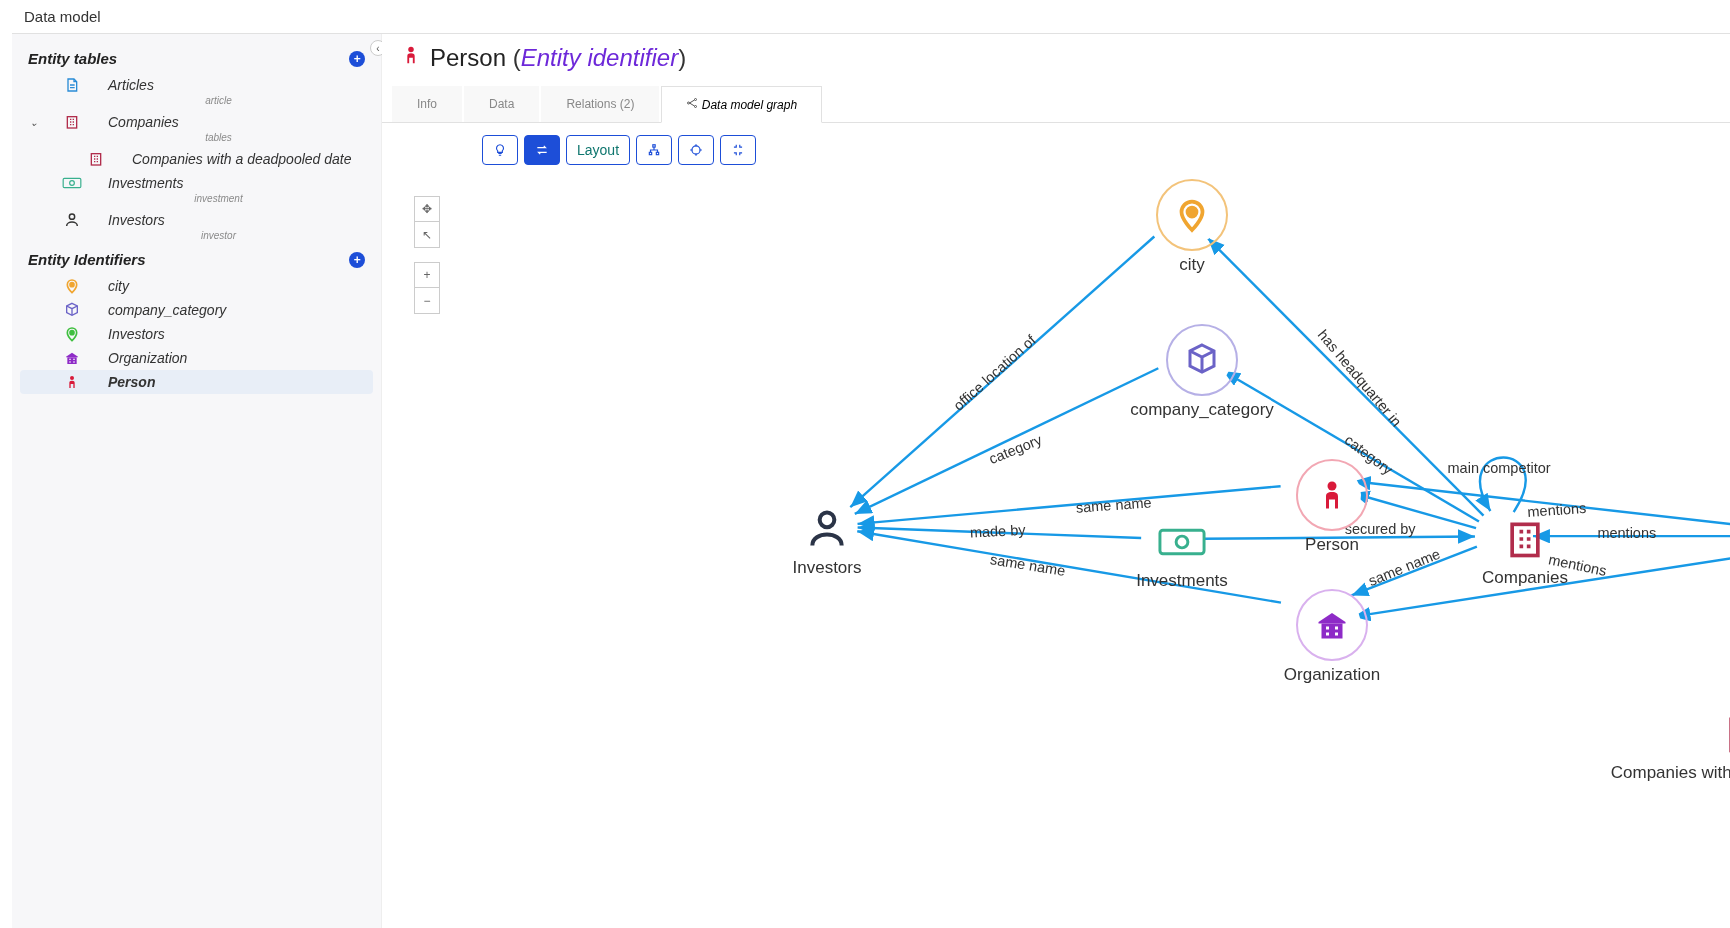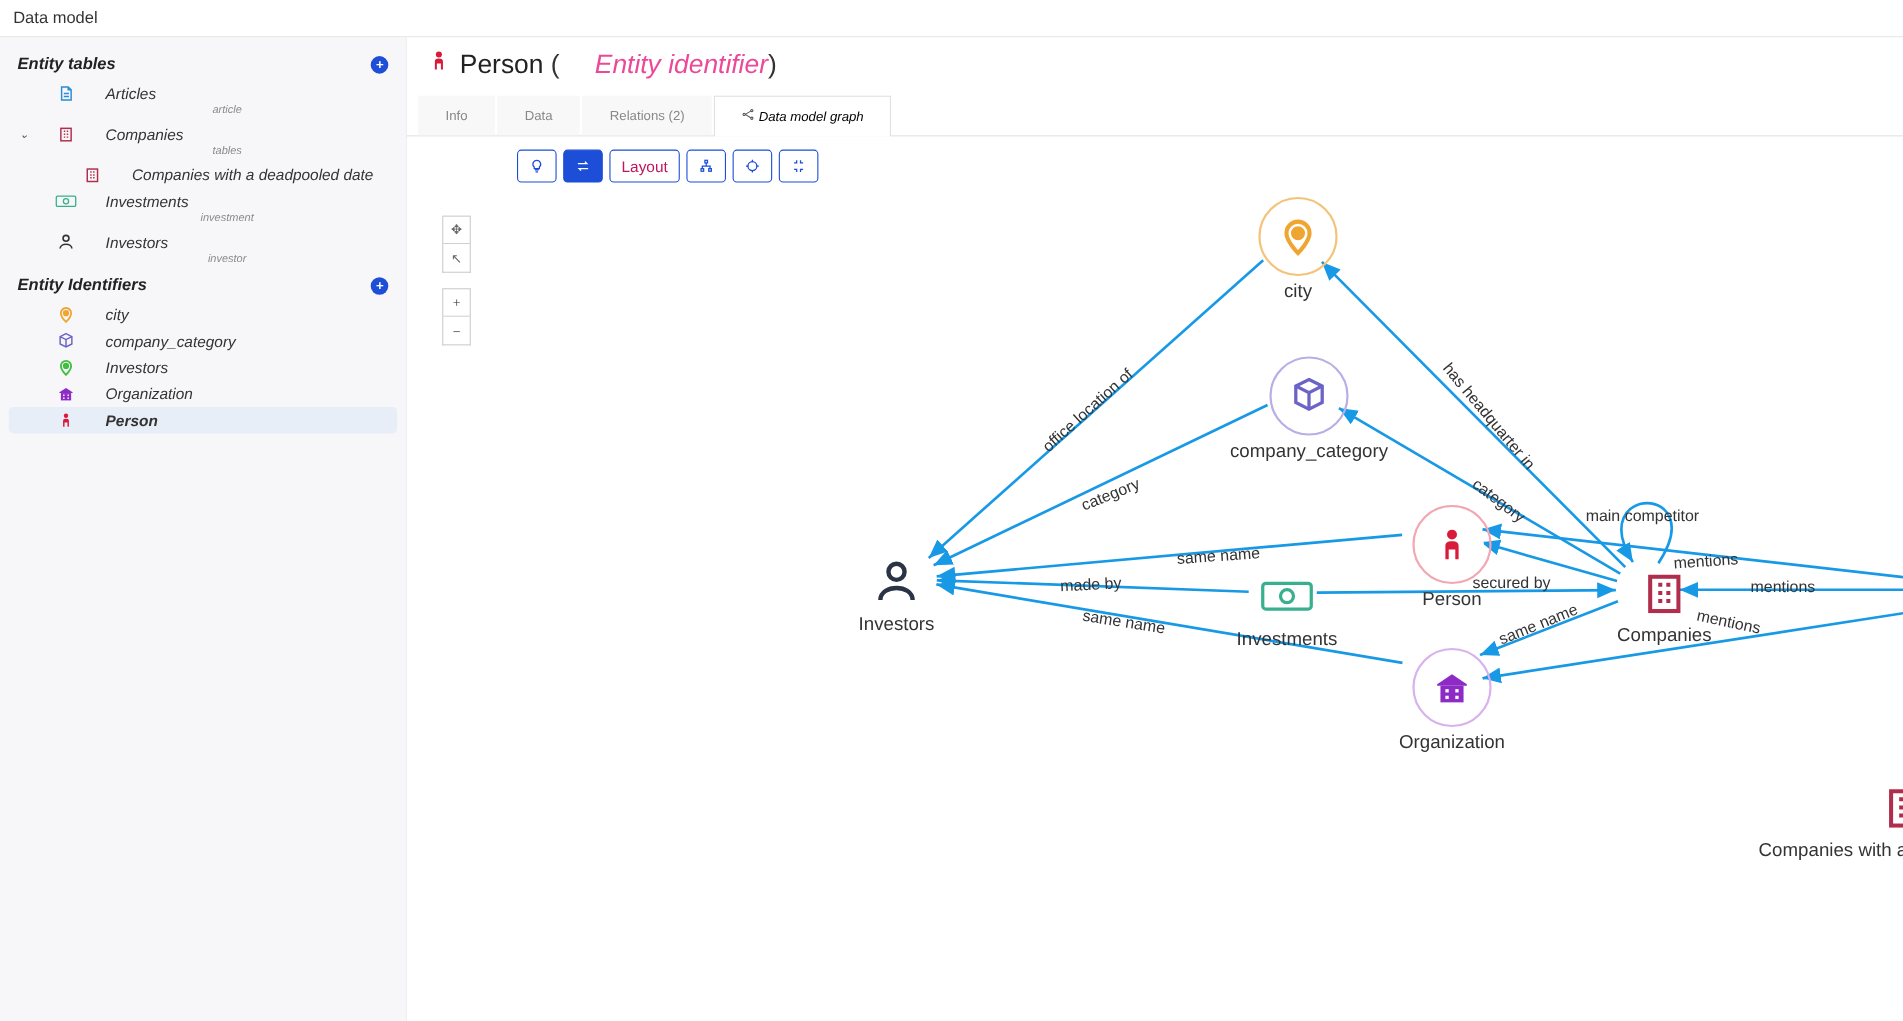--- a/index.html
+++ b/index.html
@@ -1,39 +1,39 @@
 <!DOCTYPE html>
 <html><head>
 <meta charset="utf-8">
 <style>
 * { box-sizing: border-box; margin: 0; padding: 0; }
 body { font-family: -apple-system, BlinkMacSystemFont, "Segoe UI", Arial, sans-serif; font-size: 14px; color: #333; background: #fff; }
-.app { width: 1730px; height: 928px; display: flex; flex-direction: column; }
+.app { width: 1730px; height: 928px; display: flex; flex-direction: column; padding-left: 12px; }
 .topbar { height: 34px; padding: 8px 12px; font-size: 15px; color: #333; border-bottom: 1px solid #e1e1e1; background: #fff; }
 .main { flex: 1; display: flex; }
 .sidebar { width: 370px; background: #f7f7f9; border-right: 1px solid #eee; padding: 10px 8px; font-style: italic; }
 .collapse-handle { position: absolute; left: 370px; top: 40px; width: 16px; height: 16px; border: 1px solid #ccc; border-radius: 50%; background: #fff; display: flex; align-items: center; justify-content: center; font-size: 10px; color: #555; cursor: pointer; }
 .section-header { display: flex; justify-content: space-between; align-items: center; padding: 6px 8px; font-weight: 700; font-size: 15px; color: #222; }
 .add-btn { width: 16px; height: 16px; border-radius: 50%; background: #1d4ed8; color: #fff; display: flex; align-items: center; justify-content: center; font-size: 12px; cursor: pointer; font-weight: bold; }
 .tree-item { display: flex; align-items: center; padding: 4px 8px; cursor: pointer; border-radius: 4px; font-size: 14px; color: #333; gap: 20px; }
 .tree-item.selected { background: #e8eef7; font-weight: 700; }
 .tree-item .chev { width: 12px; display: inline-block; text-align: center; font-size: 10px; color: #555; margin-right: 2px; }
 .tree-item .icon { width: 20px; display: inline-flex; justify-content: center; margin-right: 6px; }
 .sub-label { font-size: 10px; color: #8a8a8a; margin-left: 44px; margin-top: -2px; margin-bottom: 4px; text-align: center; }
 .child-item { padding-left: 32px; }
 .content { flex: 1; position: relative; background: #fff; }
 .heading { display: flex; align-items: center; padding: 10px 18px; font-size: 24px; color: #222; }
 .heading .icon { margin-right: 8px; }
 .heading .sub { color: #333; }
-.heading .italic { font-style: italic; color: #ec4899; margin-left: 32px; }
+.heading .italic { font-style: italic; color: #6d28d9; }
 .tabs { display: flex; border-bottom: 1px solid #e1e1e1; margin-top: 4px; padding-left: 10px; }
 .tab { padding: 10px 24px; font-size: 12px; color: #888; cursor: pointer; border: 1px solid transparent; border-bottom: none; background: #f8f8f8; margin-right: 2px; }
 .tab.active { background: #fff; border: 1px solid #e1e1e1; border-bottom: 1px solid #fff; margin-bottom: -1px; font-style: italic; color: #000000; }
 .toolbar { display: flex; gap: 6px; padding: 12px 100px; }
-.tbtn { height: 30px; min-width: 34px; padding: 0 10px; border: 1.5px solid #1d4ed8; border-radius: 4px; background: #fff; color: #be185d; display: inline-flex; align-items: center; justify-content: center; cursor: pointer; font-size: 14px; }
+.tbtn { height: 30px; min-width: 34px; padding: 0 10px; border: 1.5px solid #1d4ed8; border-radius: 4px; background: #fff; color: #0f766e; display: inline-flex; align-items: center; justify-content: center; cursor: pointer; font-size: 14px; }
 .tbtn.primary { background: #1d4ed8; color: #fff; }
 .graph-tools { position: absolute; left: 32px; top: 162px; display: flex; flex-direction: column; gap: 0; }
 .gtool { width: 26px; height: 26px; border: 1px solid #ccc; background: #fff; color: #666; display: flex; align-items: center; justify-content: center; font-size: 12px; cursor: pointer; }
 .gtool + .gtool { border-top: none; }
 .gtool-spacer { height: 14px; background: none; border: none; }
 .canvas { position: absolute; left: 0; top: 120px; right: 0; bottom: 0; }
 .node { position: absolute; display: flex; flex-direction: column; align-items: center; text-align: center; }
 .node-label { font-size: 17px; color: #333; margin-top: 4px; white-space: nowrap; }
 .ring { border-radius: 50%; display: flex; align-items: center; justify-content: center; }
 svg.edges { position: absolute; left: 0; top: 0; width: 100%; height: 100%; pointer-events: none; }

